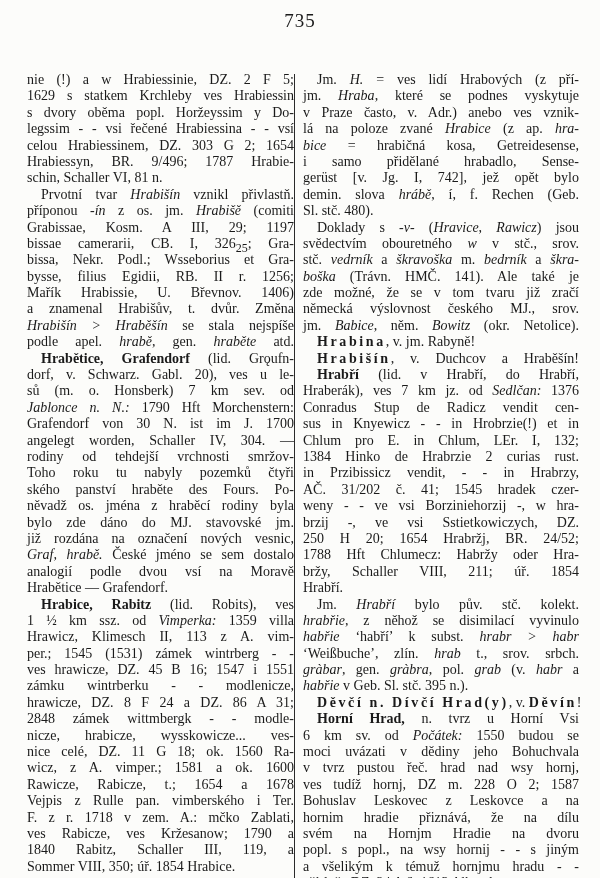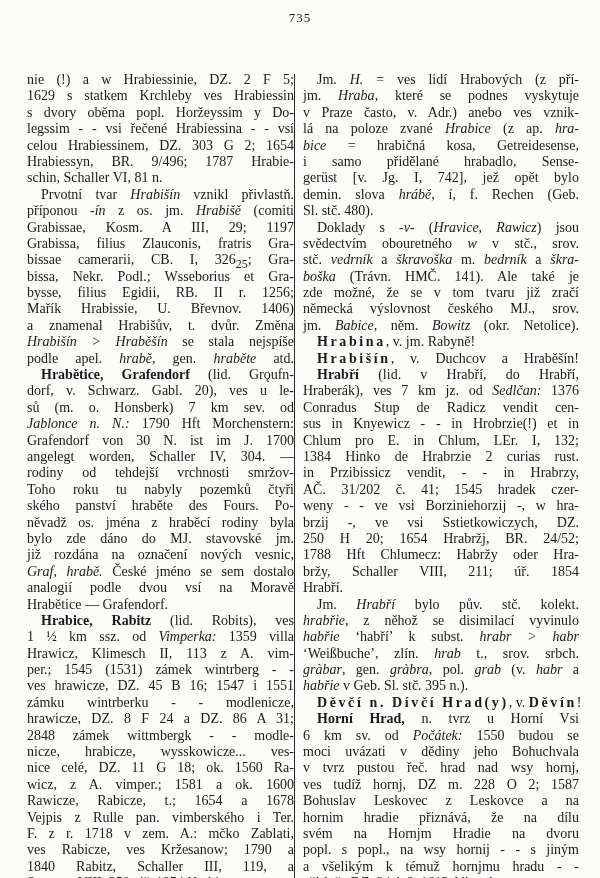--- a/index.html
+++ b/index.html
@@ -8,21 +8,21 @@
     position:relative;
     width:600px;height:878px;
     background:#fcfcfa;
     color:#1a1a1a;
     overflow:hidden;
     margin:0 auto;
   }
   .pageno{
     position:absolute;top:10px;left:0;right:0;
     text-align:center;
-    font-size:13px;letter-spacing:1px;
+    font-size:19px;letter-spacing:1px;
   }
   .columns{
     position:absolute;top:44px;left:0;right:0;bottom:0;margin-top:28px;
   }
   .col{
     position:absolute;top:0;
     font-size:14px;line-height:16.4px;
   }
   .col.left{left:27px;width:267px;}
   .col.right{left:303px;width:276px;}
@@ -53,21 +53,20 @@
         <div class="line"><span>nie (!) a w Hrabiessinie, DZ. 2 F 5;</span></div>
         <div class="line"><span>1629 s statkem Krchleby ves Hrabiessin</span></div>
         <div class="line"><span>s dvory oběma popl. Horžeyssim y Do-</span></div>
         <div class="line"><span>legssim - - vsi řečené Hrabiessina - - vsí</span></div>
         <div class="line"><span>celou Hrabiessinem, DZ. 303 G 2; 1654</span></div>
         <div class="line"><span>Hrabiessyn, BR. 9/496; 1787 Hrabie-</span></div>
         <div class="line end"><span>schin, Schaller VI, 81 n.</span></div>
         <div class="line ind"><span>Prvotní tvar </span><span class="it">Hrabišín</span><span> vznikl přivlastň.</span></div>
         <div class="line"><span>příponou </span><span class="it">-ín</span><span> z os. jm. </span><span class="it">Hrabišě</span><span> (comiti</span></div>
         <div class="line"><span>Grabissae, Kosm. A III, 29; 1197</span></div>
-        <div class="line"><span>Grabissa, filius Zlauconis, fratris Gra-</span></div>
         <div class="line"><span>bissae camerarii, CB. I, 326</span><span class="sb">25</span><span>; Gra-</span></div>
         <div class="line"><span>bissa, Nekr. Podl.; Wsseborius et Gra-</span></div>
         <div class="line"><span>bysse, filius Egidii, RB. II r. 1256;</span></div>
         <div class="line"><span>Mařík Hrabissie, U. Břevnov. 1406)</span></div>
         <div class="line"><span>a znamenal Hrabišův, t. dvůr. Změna</span></div>
         <div class="line"><span class="it">Hrabišín &gt; Hraběšín</span><span> se stala nejspíše</span></div>
         <div class="line"><span>podle apel. </span><span class="it">hrabě</span><span>, gen. </span><span class="it">hraběte</span><span> atd.</span></div>
         <div class="line ind"><span class="bd">Hrabětice, Grafendorf </span><span>(lid. Grǫufn-</span></div>
         <div class="line"><span>dorf, v. Schwarz. Gabl. 20), ves u le-</span></div>
         <div class="line"><span>sů (m. o. Honsberk) 7 km sev. od</span></div>

